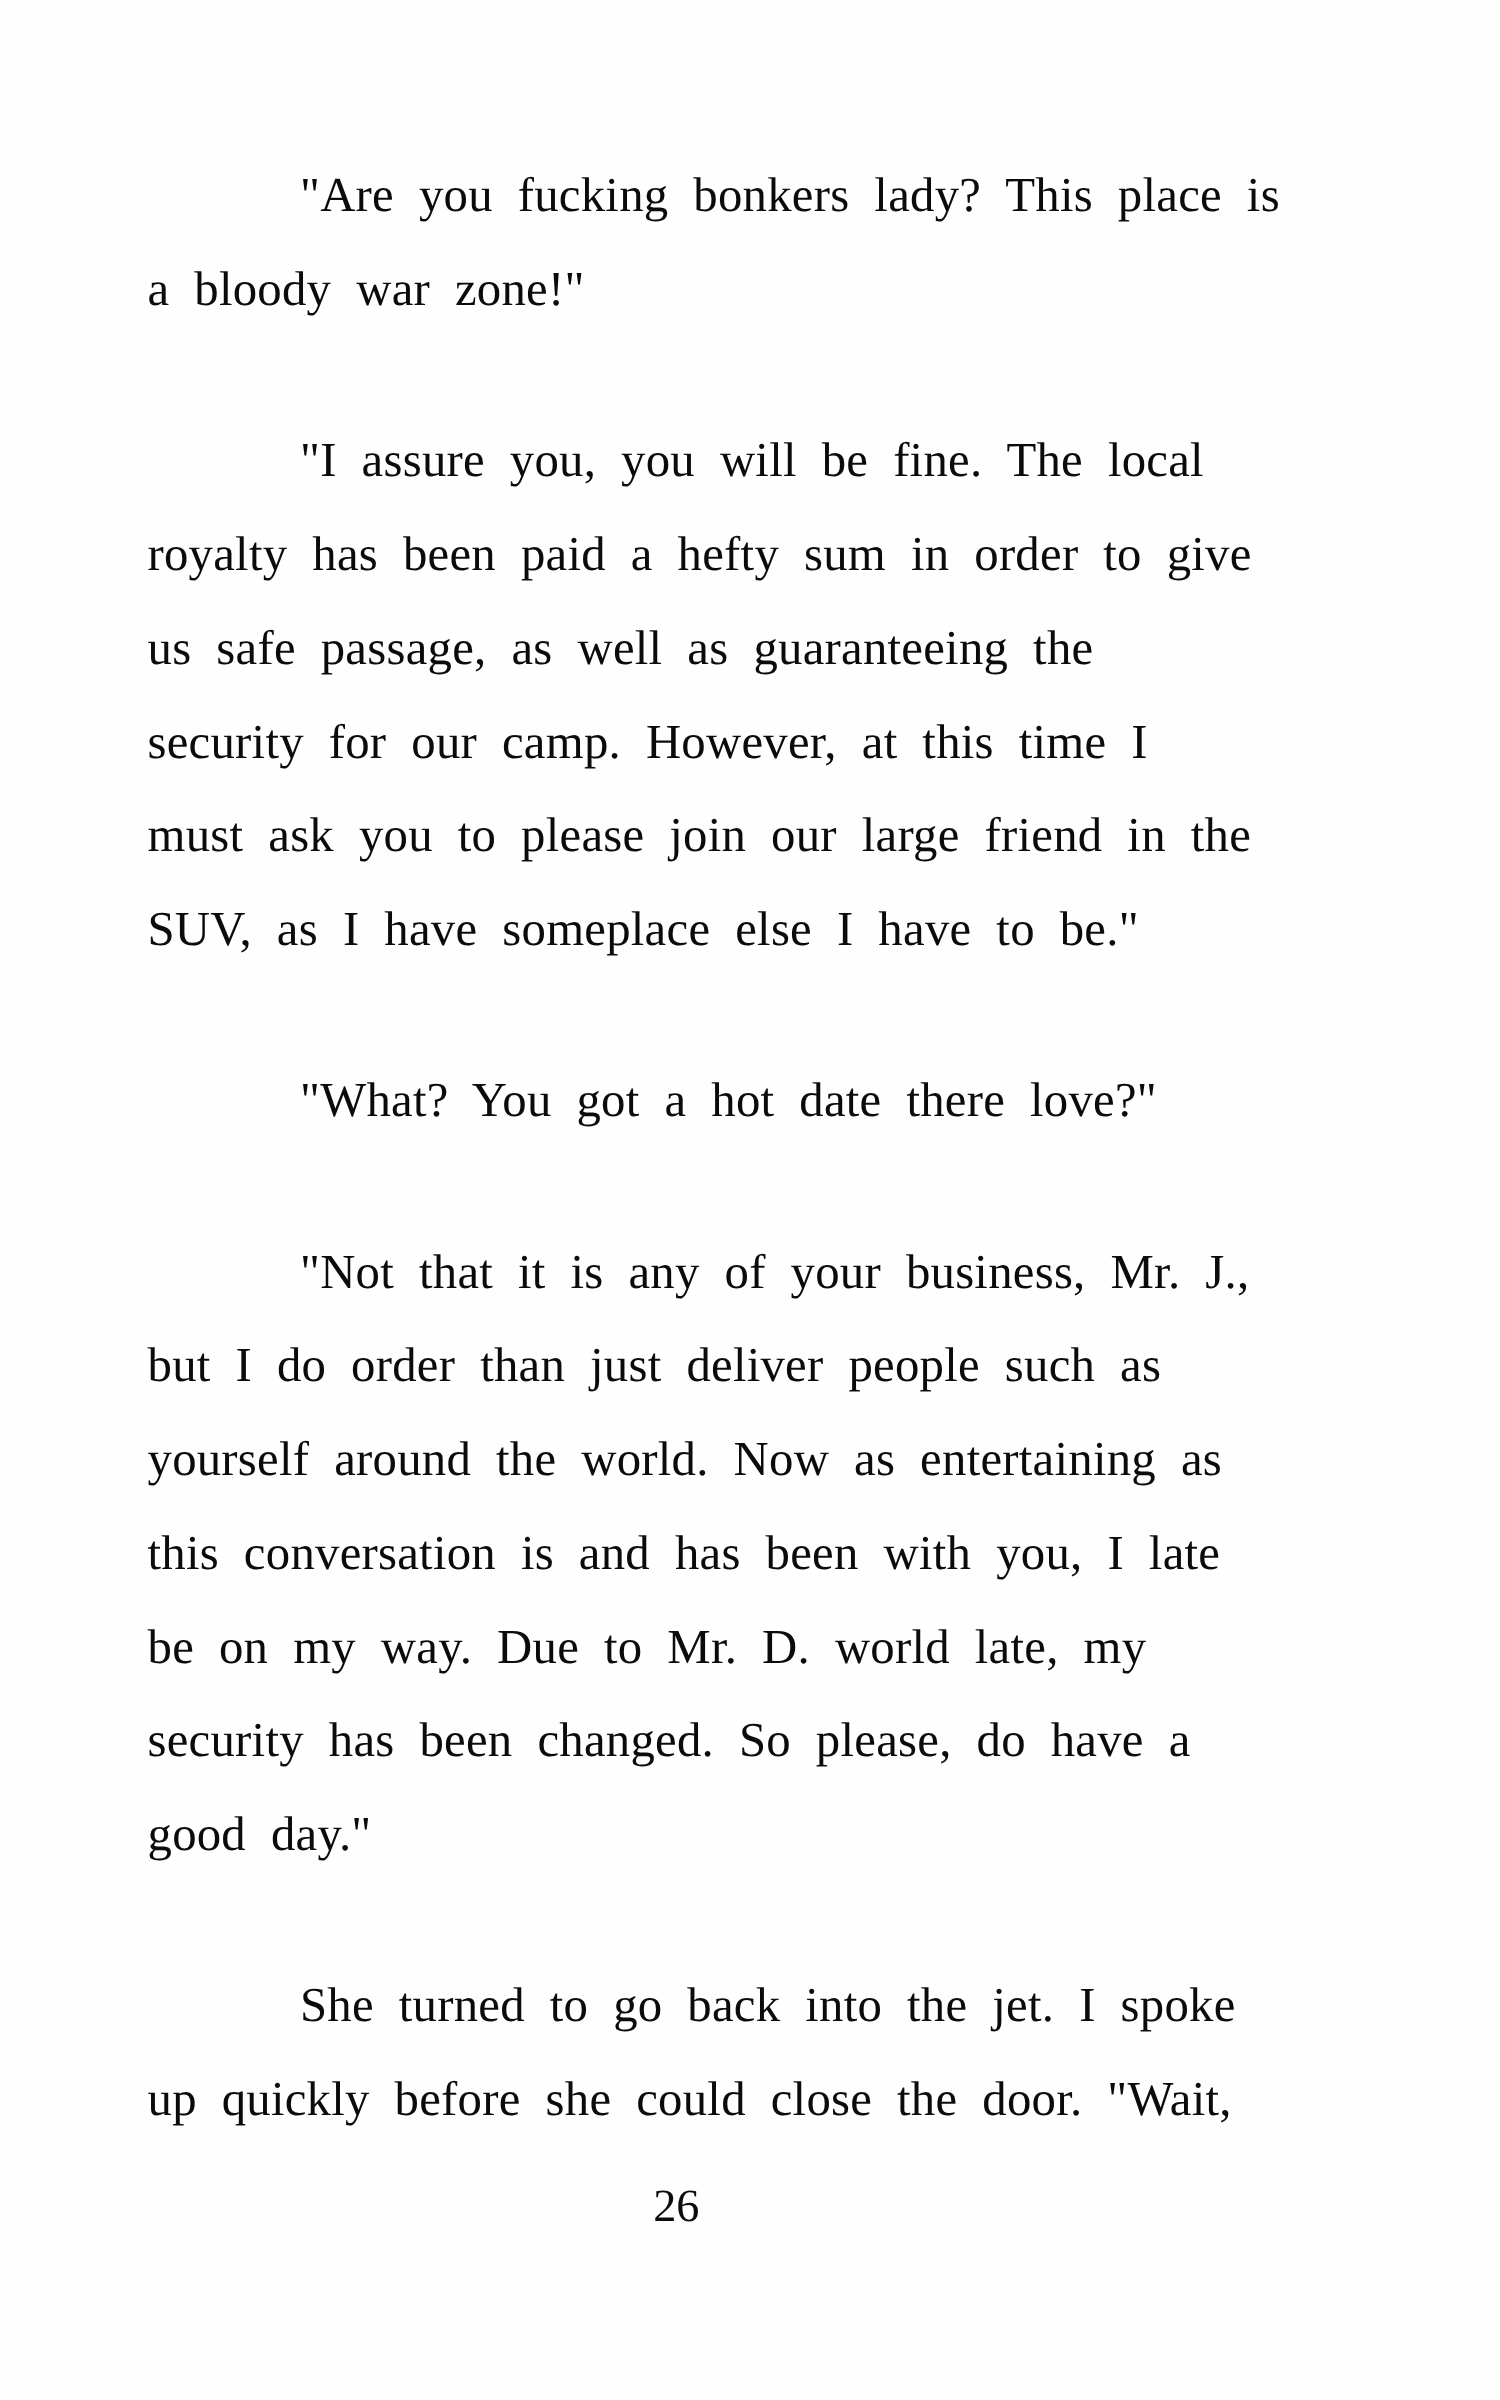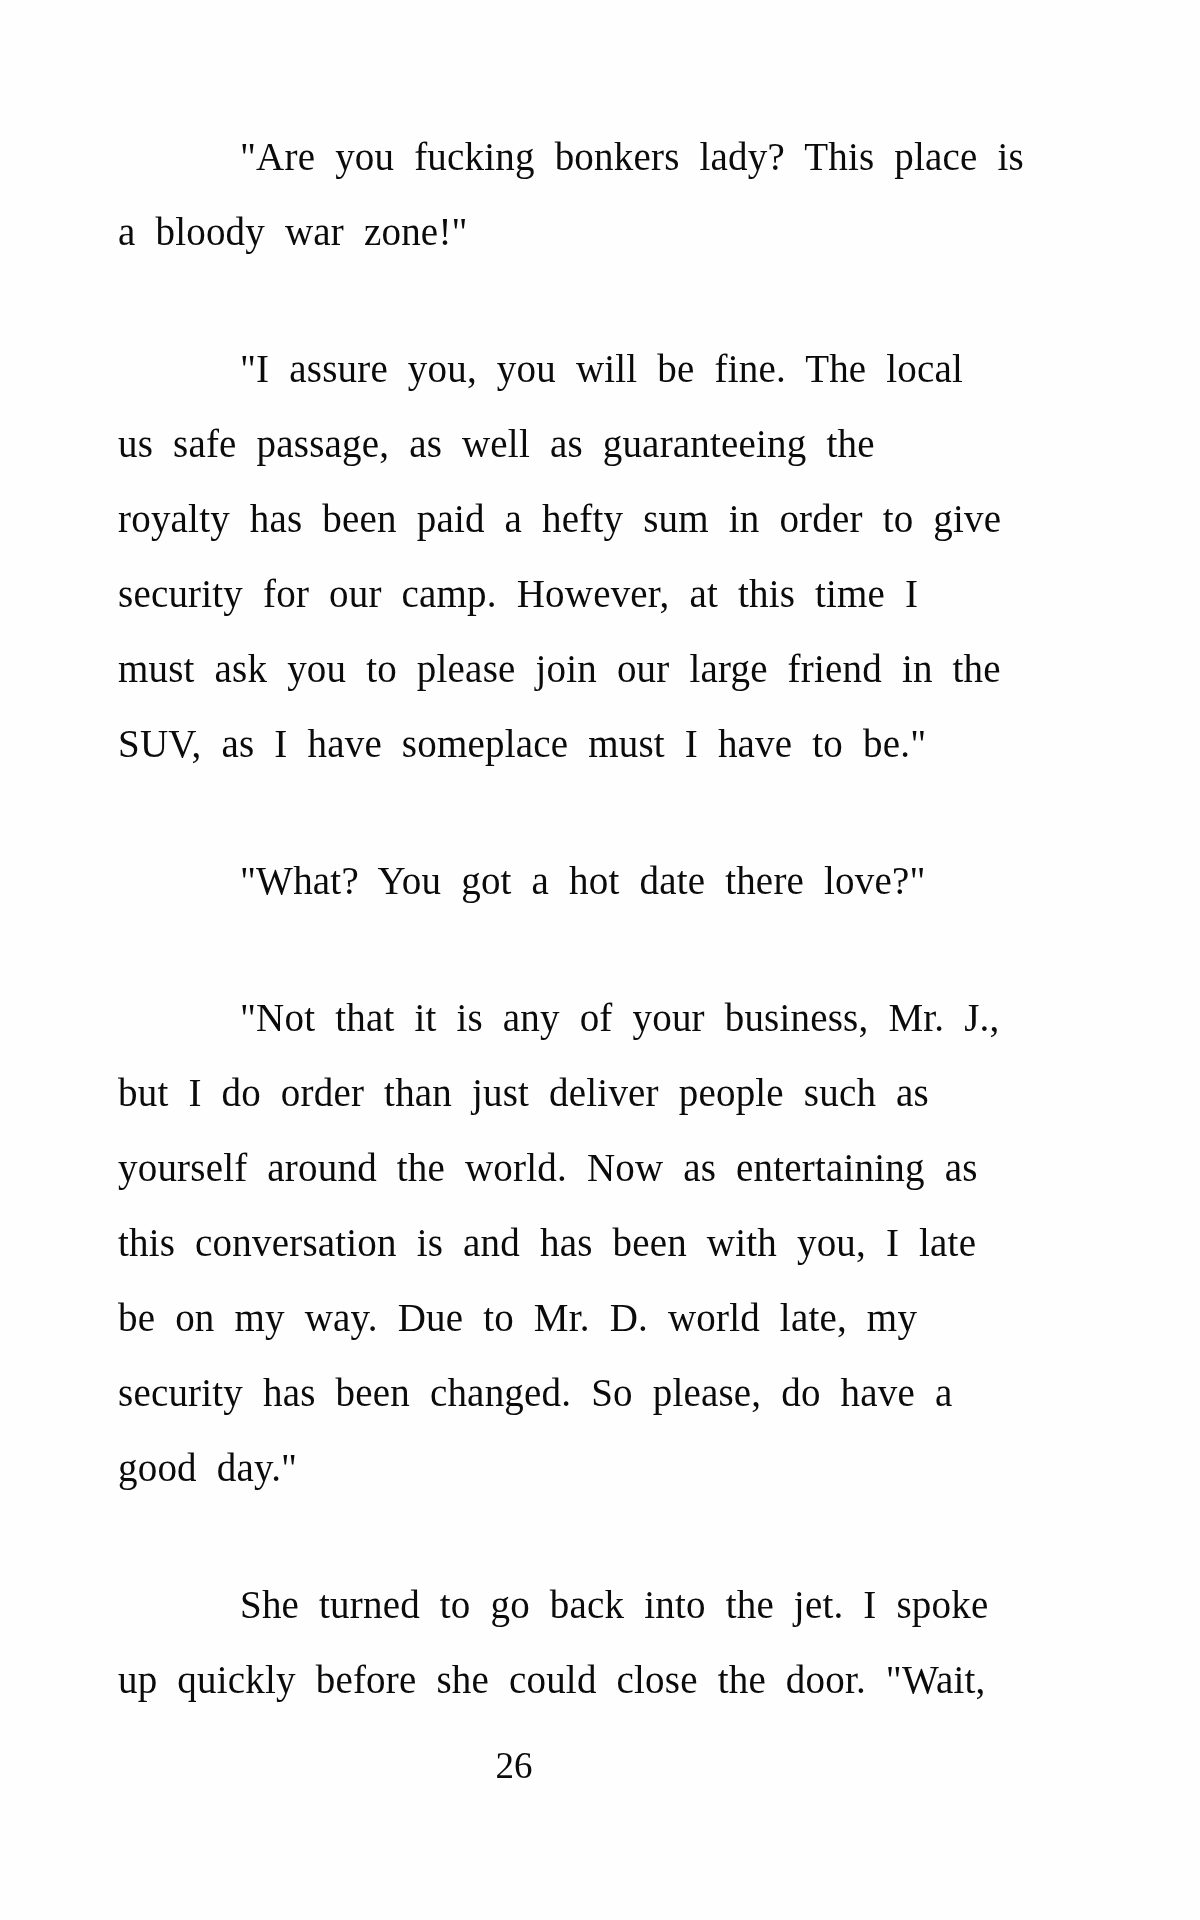--- a/index.html
+++ b/index.html
@@ -42,38 +42,39 @@
     text-indent: 122px;
   }
   .page-number {
     position: absolute;
     top: 1744px;
     left: 0;
     width: 1028px;
     text-align: center;
     font-size: 37px;
     line-height: 44px;
+    padding-left: 27px;
   }
 </style>
 </head>
 <body>
 
 <div class="page" style="background: rgb(254, 254, 254); color: rgb(11, 11, 11);">
   <div class="text-block">
       <div class="paragraph">
         <div class="line first">"Are you fucking bonkers lady? This place is</div>
         <div class="line">a bloody war zone!"</div>
       </div>
       <div class="paragraph">
         <div class="line first">"I assure you, you will be fine. The local</div>
+        <div class="line">royalty has been paid a hefty sum in order to give</div>
         <div class="line">us safe passage, as well as guaranteeing the</div>
-        <div class="line">royalty has been paid a hefty sum in order to give</div>
         <div class="line">security for our camp. However, at this time I</div>
         <div class="line">must ask you to please join our large friend in the</div>
-        <div class="line">SUV, as I have someplace must I have to be."</div>
+        <div class="line">SUV, as I have someplace else I have to be."</div>
       </div>
       <div class="paragraph">
         <div class="line first">"What? You got a hot date there love?"</div>
       </div>
       <div class="paragraph">
         <div class="line first">"Not that it is any of your business, Mr. J.,</div>
         <div class="line">but I do order than just deliver people such as</div>
         <div class="line">yourself around the world. Now as entertaining as</div>
         <div class="line">this conversation is and has been with you, I late</div>
         <div class="line">be on my way. Due to Mr. D. world late, my</div>

